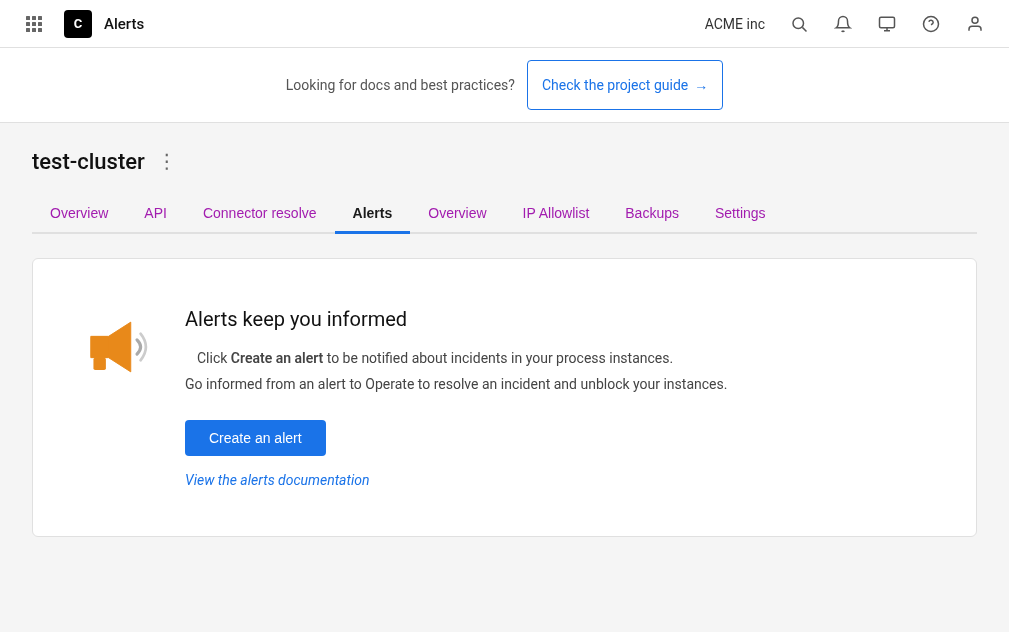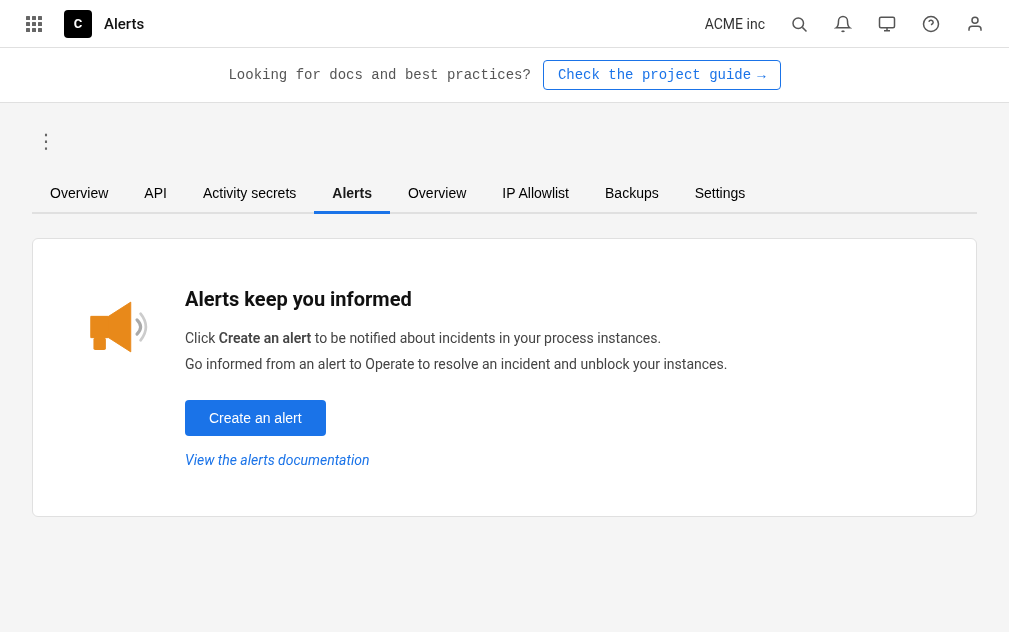--- a/index.html
+++ b/index.html
@@ -28,27 +28,27 @@
     .icon-btn {
       width: 36px; height: 36px; border: none; background: none;
       cursor: pointer; display: flex; align-items: center; justify-content: center;
       border-radius: 50%; color: #555; font-size: 18px;
     }
 
     
     .banner {
       background: #fff; border-bottom: 1px solid #e0e0e0;
       display: flex; align-items: center; justify-content: center;
-      padding: 12px 16px; gap: 12px; font-family: Liberation Mono, monospace;
+      padding: 12px 16px; gap: 12px;
     }
     .banner-text { font-size: 14px; color: #555; }
     .banner-link-btn {
       display: flex; align-items: center; gap: 6px;
       border: 1px solid #1a73e8; color: #1a73e8; background: none;
-      padding: 6px 14px; border-radius: 4px; cursor: pointer; font-size: 14px;
+      padding: 16px 14px; border-radius: 4px; cursor: pointer; font-size: 14px;
       text-decoration: none;
     }
 
     
     .page-content { padding: 24px 32px; }
 
     
     .cluster-header { display: flex; align-items: center; gap: 8px; margin-bottom: 20px; }
     .cluster-title { font-size: 22px; font-weight: 500; color: #111; }
     .more-btn {
@@ -56,41 +56,41 @@
       font-size: 20px; display: flex; align-items: center; justify-content: center;
       width: 28px; height: 28px; border-radius: 4px;
     }
 
     
     .tabs {
       display: flex; border-bottom: 2px solid #e0e0e0;
       margin-bottom: 24px;
     }
     .tab {
-      padding: 10px 18px; font-size: 14px; color: #000000;
+      padding: 10px 18px; font-size: 14px; color: #a21caf;
       cursor: pointer; border: none; background: none;
       border-bottom: 3px solid transparent; margin-bottom: -2px;
       text-decoration: none; white-space: nowrap;
     }
     .tab.active { color: #1a1a1a; border-bottom-color: #1a73e8; font-weight: 700; }
 
     
     .card {
       background: #fff; border-radius: 6px;
       border: 1px solid #e0e0e0;
       padding: 48px 40px;
       display: flex; flex-direction: column; align-items: flex-start;
     }
 
     .alert-content { display: flex; gap: 32px; align-items: flex-start; }
     .alert-icon-area { flex-shrink: 0; }
     .alert-text-area { flex: 1; }
 
-    .alert-title { font-size: 20px; font-weight: 700; margin-bottom: 16px; color: #111; }
-    .alert-body { font-size: 14px; line-height: 1.6; color: #444; margin-bottom: 4px; }
+    .alert-title { font-size: 20px; font-weight: 400; margin-bottom: 16px; color: #111; }
+    .alert-body { font-size: 14px; line-height: 1.6; color: #444; margin-bottom: 4px; margin-left: 12px; }
     .alert-body strong { font-weight: 600; }
     .alert-body-2 { font-size: 14px; line-height: 1.6; color: #444; margin-bottom: 24px; }
 
     .create-alert-btn {
       background: #1a73e8; color: #fff; border: none;
       padding: 10px 24px; border-radius: 4px; font-size: 14px;
       cursor: pointer; margin-bottom: 16px;
     }
 
     .docs-link { color: #1a73e8; font-size: 14px; text-decoration: none; font-style: italic; }
@@ -162,29 +162,30 @@
   <span class="banner-text">Looking for docs and best practices?</span>
   <a class="banner-link-btn" href="#">
     <span>Check the project guide</span>
     <span>→</span>
   </a>
 </div>
 
 <div class="page-content">
 
   <div class="cluster-header">
+    <h1 class="cluster-title">test-cluster</h1>
     <button class="more-btn">
       <span>⋮</span>
     </button>
   </div>
 
   <div class="tabs">
     <button class="tab">Overview</button>
     <button class="tab">API</button>
-    <button class="tab">Activity secrets</button>
+    <button class="tab">Connector resolve</button>
     <button class="tab active">Alerts</button>
     <button class="tab">Overview</button>
     <button class="tab">IP Allowlist</button>
     <button class="tab">Backups</button>
     <button class="tab">Settings</button>
   </div>
 
   <div class="card">
     <div class="alert-content">
 

